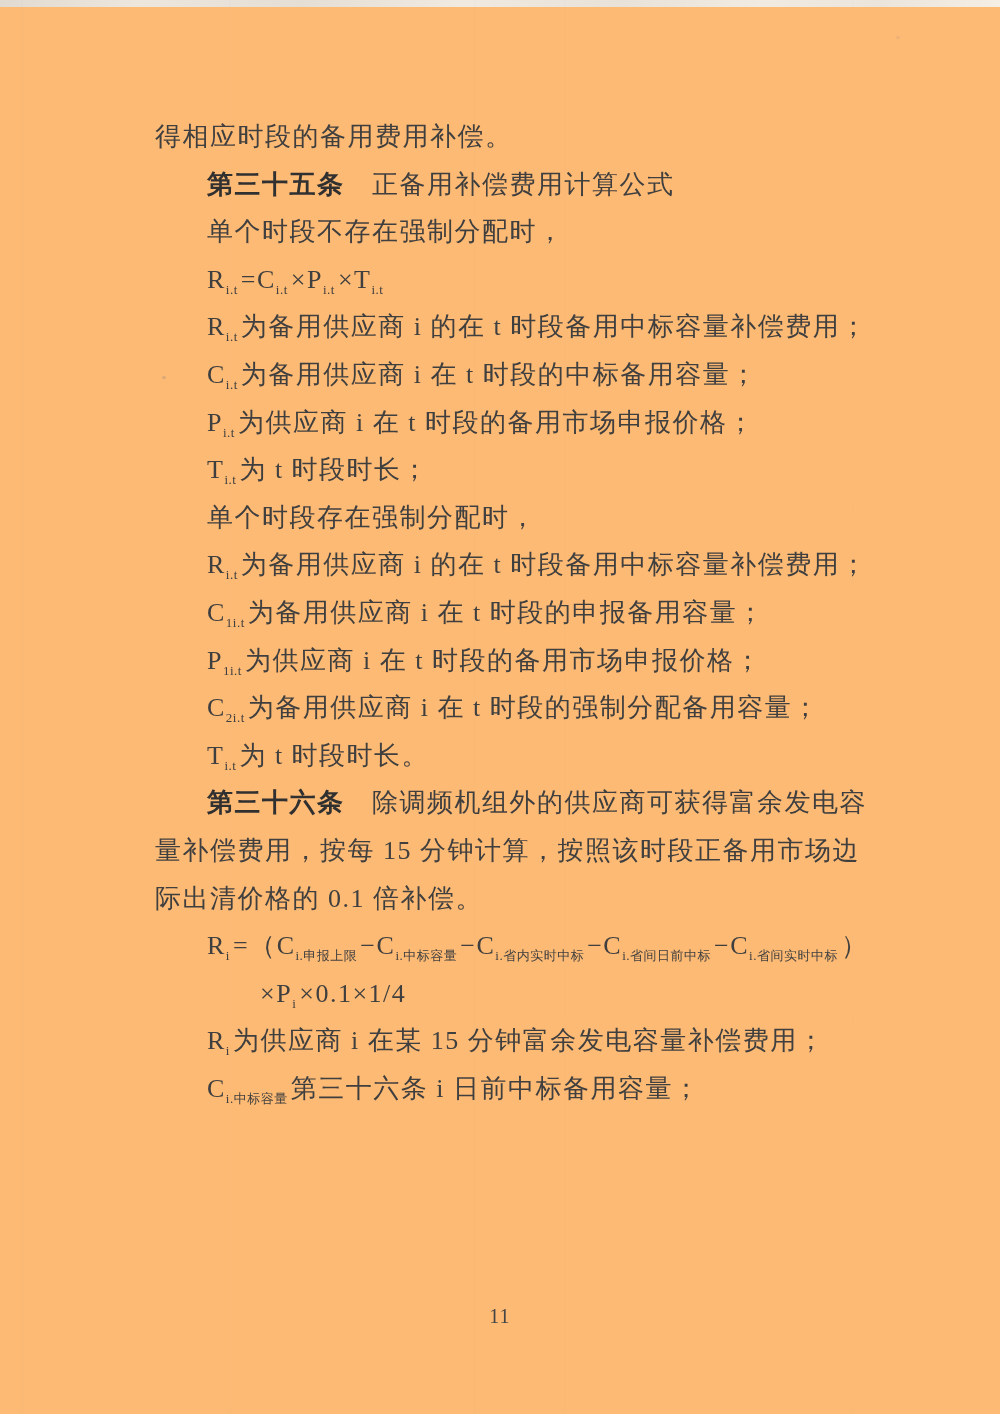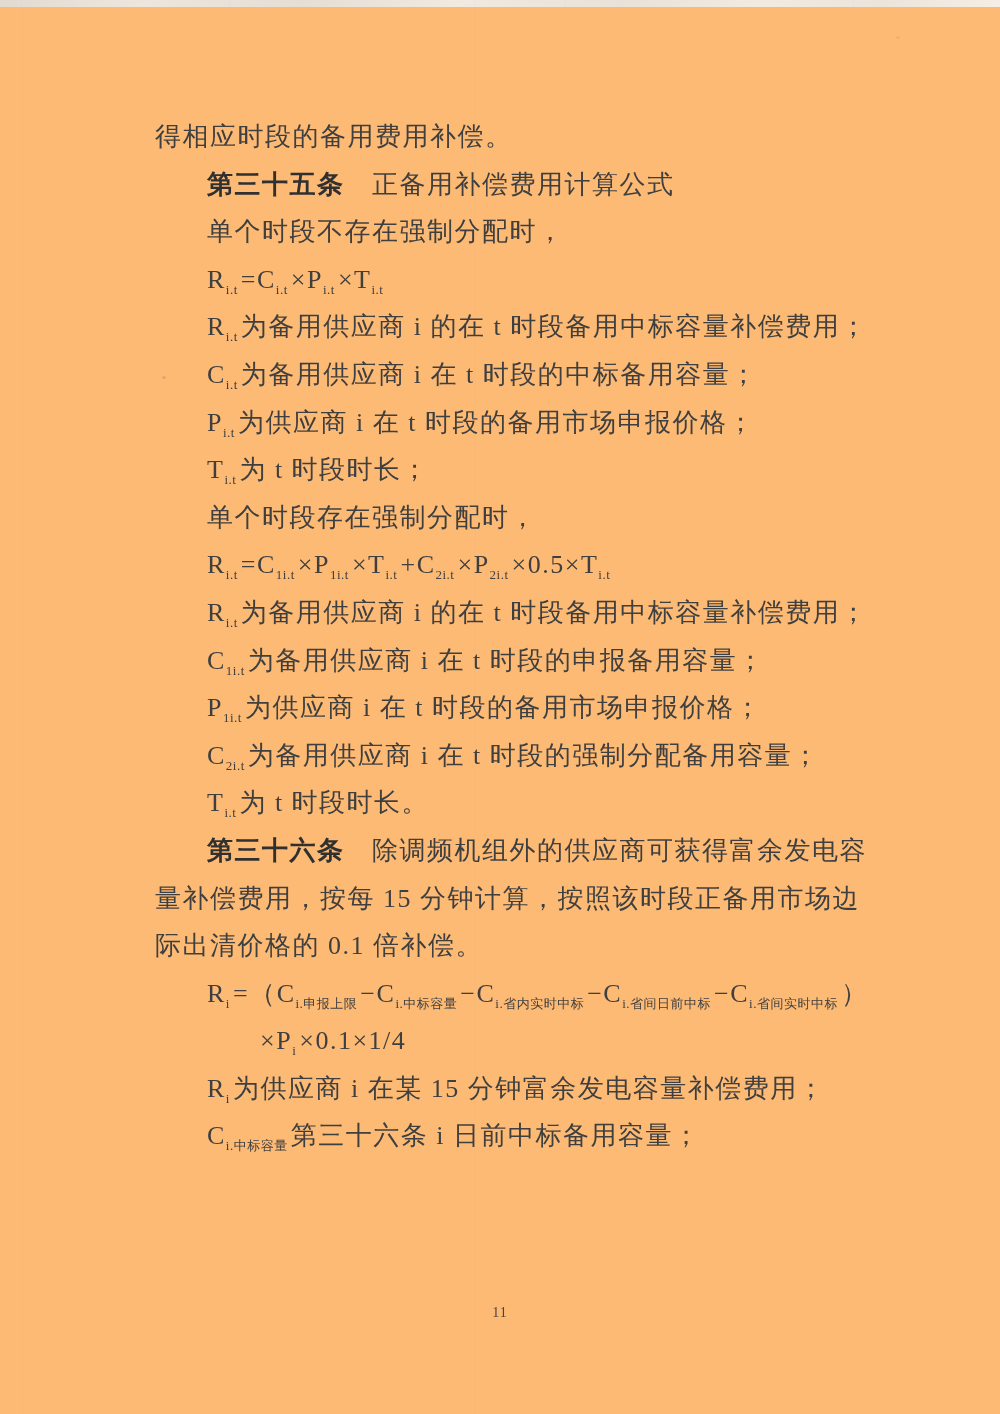--- a/index.html
+++ b/index.html
@@ -67,21 +67,21 @@
     vertical-align: baseline;
     bottom: -6px;
     margin-right: 3px;
   }
   .page-number {
     position: absolute;
     top: 1305px;
     left: 0;
     width: 100%;
     text-align: center;
-    font-size: 14px;
+    font-size: 20px;
     letter-spacing: 1px;
     color: #454545;
   }
 </style>
 </head>
 <body>
 
 <div class="page">
   <div class="scan-top-edge"></div>
   <div class="scan-streaks"></div>
@@ -91,21 +91,20 @@
   <div class="content">
       <p class="line indent-0"><span>得相应时段的备用费用补偿。</span></p>
       <p class="line indent-1"><span class="bold">第三十五条</span><span>　正备用补偿费用计算公式</span></p>
       <p class="line indent-1"><span>单个时段不存在强制分配时，</span></p>
       <p class="line indent-1"><span>R</span><sub>i.t</sub><span>=C</span><sub>i.t</sub><span>×P</span><sub>i.t</sub><span>×T</span><sub>i.t</sub></p>
       <p class="line indent-1"><span>R</span><sub>i.t</sub><span>为备用供应商 i 的在 t 时段备用中标容量补偿费用；</span></p>
       <p class="line indent-1"><span>C</span><sub>i.t</sub><span>为备用供应商 i 在 t 时段的中标备用容量；</span></p>
       <p class="line indent-1"><span>P</span><sub>i.t</sub><span>为供应商 i 在 t 时段的备用市场申报价格；</span></p>
       <p class="line indent-1"><span>T</span><sub>i.t</sub><span>为 t 时段时长；</span></p>
       <p class="line indent-1"><span>单个时段存在强制分配时，</span></p>
-      <p class="line indent-1"><span>R</span><sub>i.t</sub><span>=C</span><sub>1i.t</sub><span>×P</span><sub>1i.t</sub><span>×T</span><sub>i.t</sub><span>+C</span><sub>2i.t</sub><span>×P</span><sub>2i.t</sub><span>×0.5×T</span><sub>i.t</sub></p>
       <p class="line indent-1"><span>R</span><sub>i.t</sub><span>为备用供应商 i 的在 t 时段备用中标容量补偿费用；</span></p>
       <p class="line indent-1"><span>C</span><sub>1i.t</sub><span>为备用供应商 i 在 t 时段的申报备用容量；</span></p>
       <p class="line indent-1"><span>P</span><sub>1i.t</sub><span>为供应商 i 在 t 时段的备用市场申报价格；</span></p>
       <p class="line indent-1"><span>C</span><sub>2i.t</sub><span>为备用供应商 i 在 t 时段的强制分配备用容量；</span></p>
       <p class="line indent-1"><span>T</span><sub>i.t</sub><span>为 t 时段时长。</span></p>
       <p class="line indent-1"><span class="bold">第三十六条</span><span>　除调频机组外的供应商可获得富余发电容</span></p>
       <p class="line indent-0"><span>量补偿费用，按每 15 分钟计算，按照该时段正备用市场边</span></p>
       <p class="line indent-0"><span>际出清价格的 0.1 倍补偿。</span></p>
       <p class="line indent-1"><span>R</span><sub>i</sub><span>=（C</span><sub>i.申报上限</sub><span>−C</span><sub>i.中标容量</sub><span>−C</span><sub>i.省内实时中标</sub><span>−C</span><sub>i.省间日前中标</sub><span>−C</span><sub>i.省间实时中标</sub><span>）</span></p>
       <p class="line indent-2"><span>×P</span><sub>i</sub><span>×0.1×1/4</span></p>

